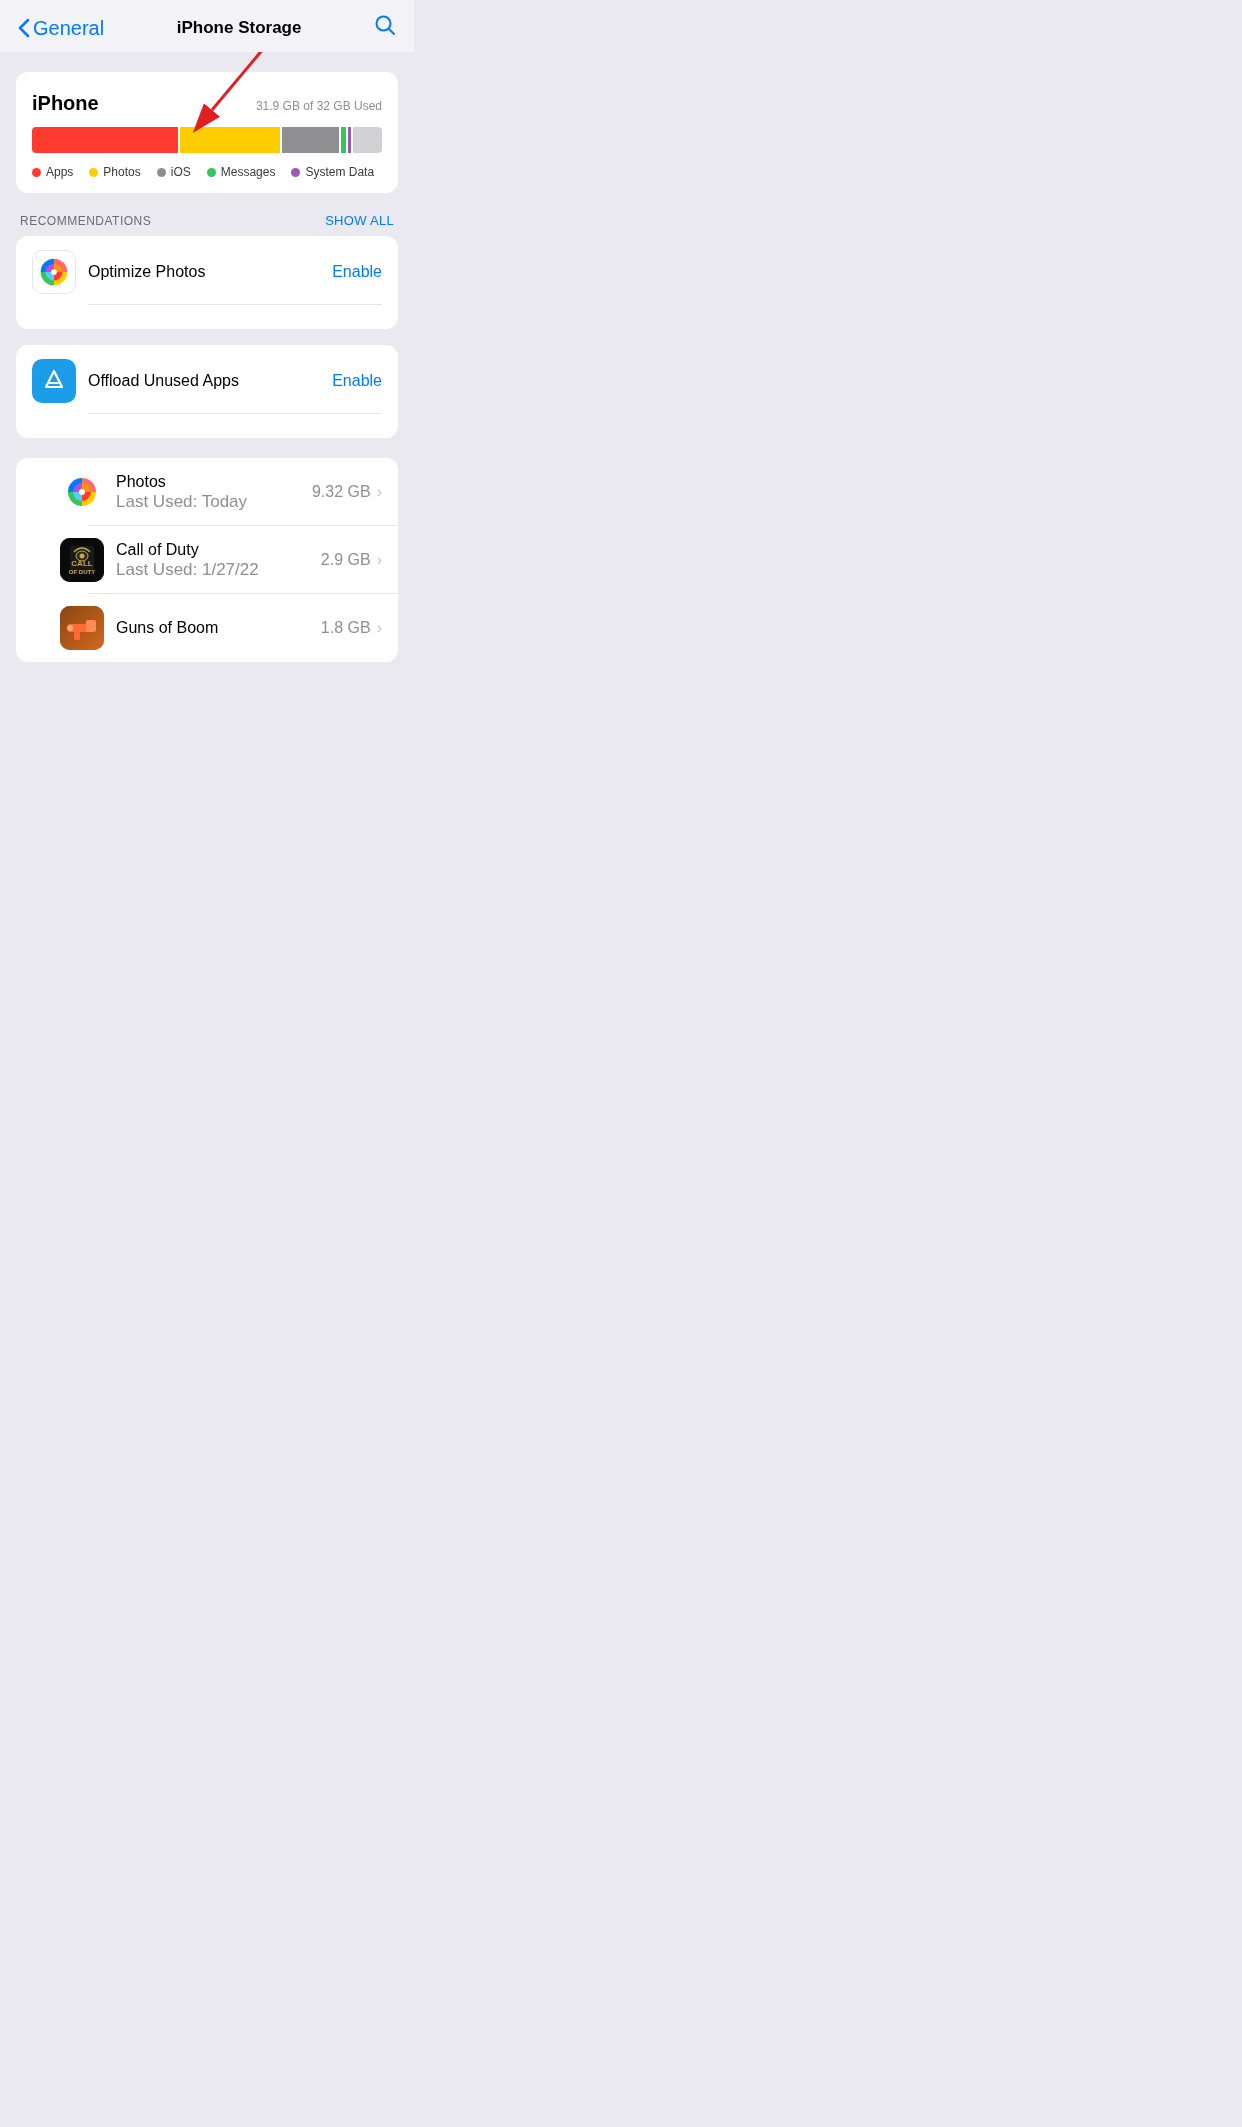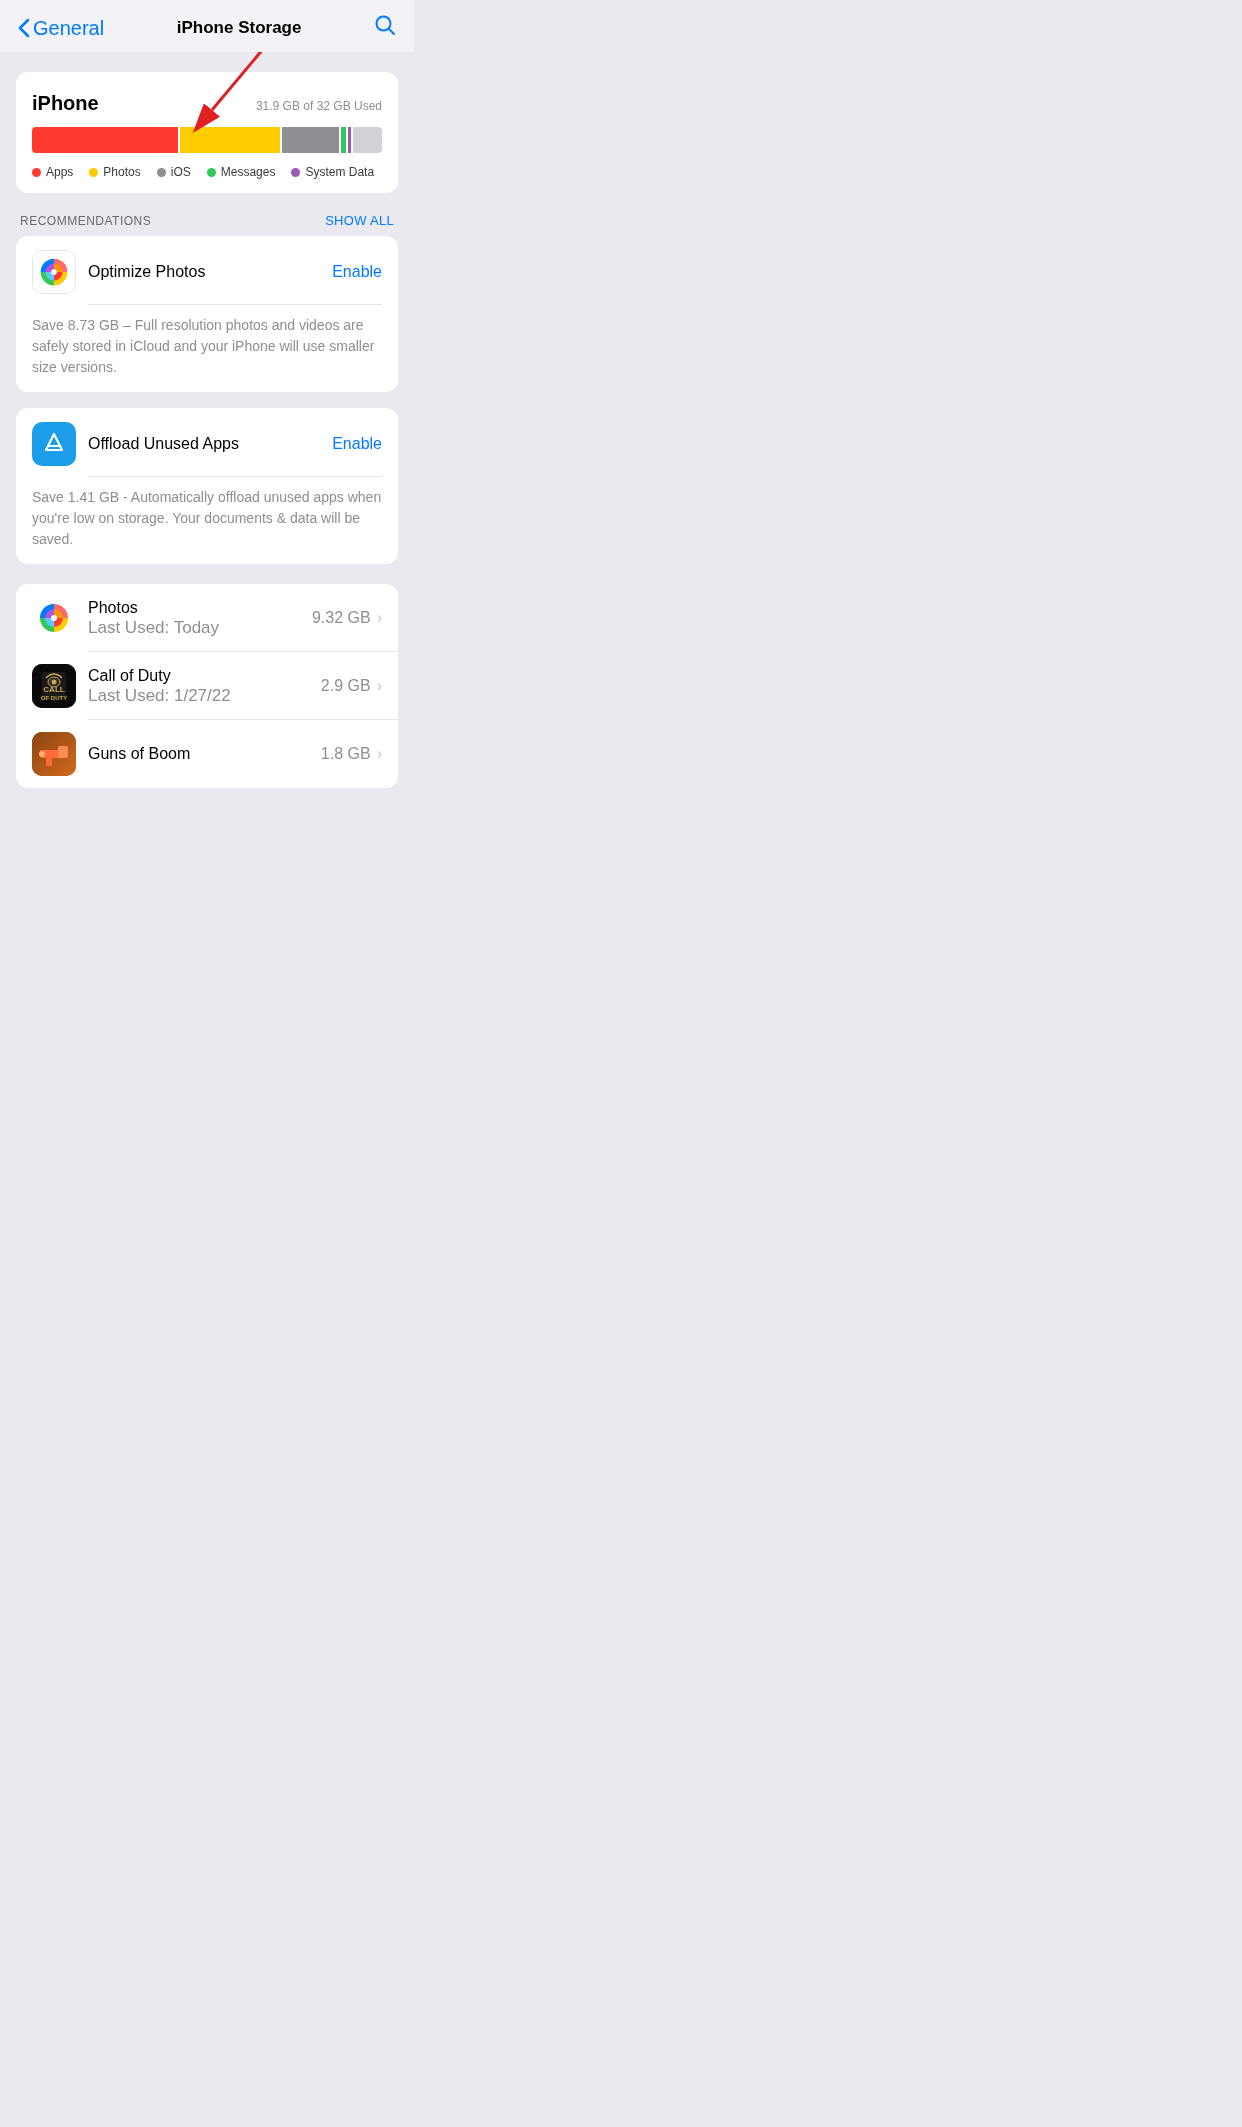--- a/index.html
+++ b/index.html
@@ -206,20 +206,21 @@
       background: #e5e5ea;
     }
     .app-icon {
       width: 44px;
       height: 44px;
       border-radius: 10px;
       flex-shrink: 0;
       overflow: hidden;
       display: flex;
       justify-content: center;
+      margin-left: 28px;
     }
     .app-info {
       flex: 1;
     }
     .app-name {
       font-size: 16px;
       font-weight: 400;
       color: #000;
     }
     .app-last-used {
@@ -340,39 +341,37 @@
               <path d="M22 22 L22 31 A9 9 0 0 1 13 22 Z" fill="#5ac8fa"></path>
               <path d="M22 22 L13 22 A9 9 0 0 1 22 13 Z" fill="#af52de"></path>
               <circle cx="22" cy="22" r="3" fill="white"></circle>
             </svg>
           </div>
           <span class="rec-name">Optimize Photos</span>
         </div>
         <span class="rec-enable">Enable</span>
       </div>
       <div class="rec-divider"></div>
-      <p class="rec-desc">Save 8.73 GB – Full resolution photos and videos are safely stored in iCloud and your iPhone will use smaller size versions.</p>
     </div>
 
     <div class="rec-item">
       <div class="rec-top">
         <div class="rec-left">
           <div class="rec-icon rec-icon-apps">
             <svg width="28" height="28" viewBox="0 0 28 28" fill="none" xmlns="http://www.w3.org/2000/svg">
 
               <path d="M14 4L22 20H6L14 4Z" stroke="white" stroke-width="2.2" fill="none" stroke-linejoin="round"></path>
               <line x1="8.5" y1="16" x2="19.5" y2="16" stroke="white" stroke-width="2.2" stroke-linecap="round"></line>
             </svg>
           </div>
           <span class="rec-name">Offload Unused Apps</span>
         </div>
         <span class="rec-enable">Enable</span>
       </div>
       <div class="rec-divider"></div>
-      <p class="rec-desc">Save 1.41 GB - Automatically offload unused apps when you're low on storage. Your documents &amp; data will be saved.</p>
     </div>
   </div>
 
   <div class="app-list">
 
     <div class="app-row">
       <div class="app-icon">
         <svg width="44" height="44" viewBox="0 0 44 44" xmlns="http://www.w3.org/2000/svg">
           <rect width="44" height="44" fill="white"></rect>
           <path d="M22 22 L22 8 A14 14 0 0 1 36 22 Z" fill="#ff6b6b"></path>

